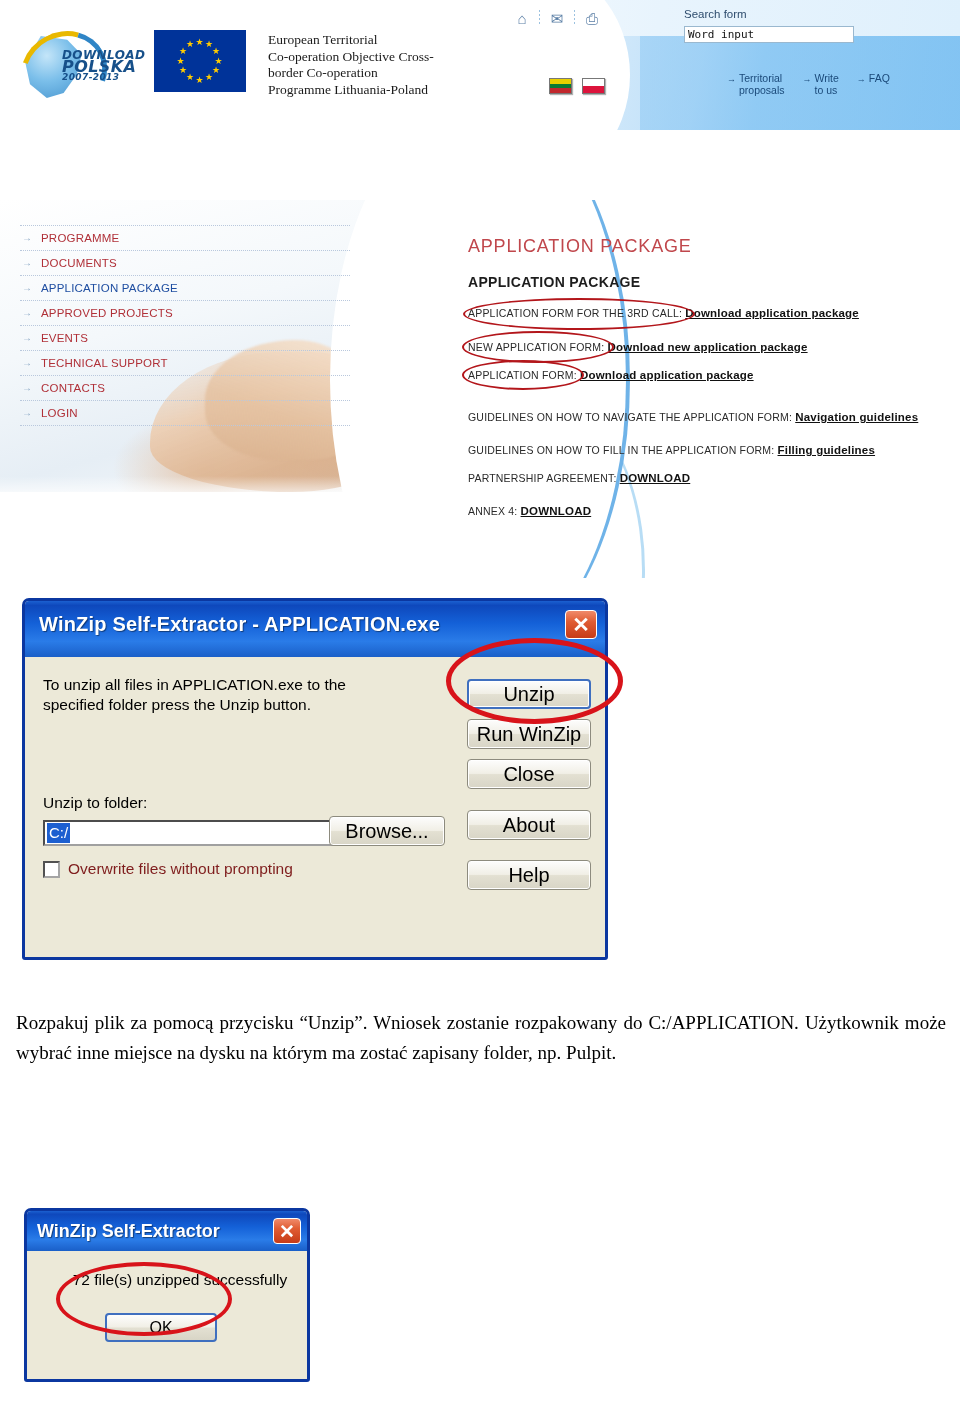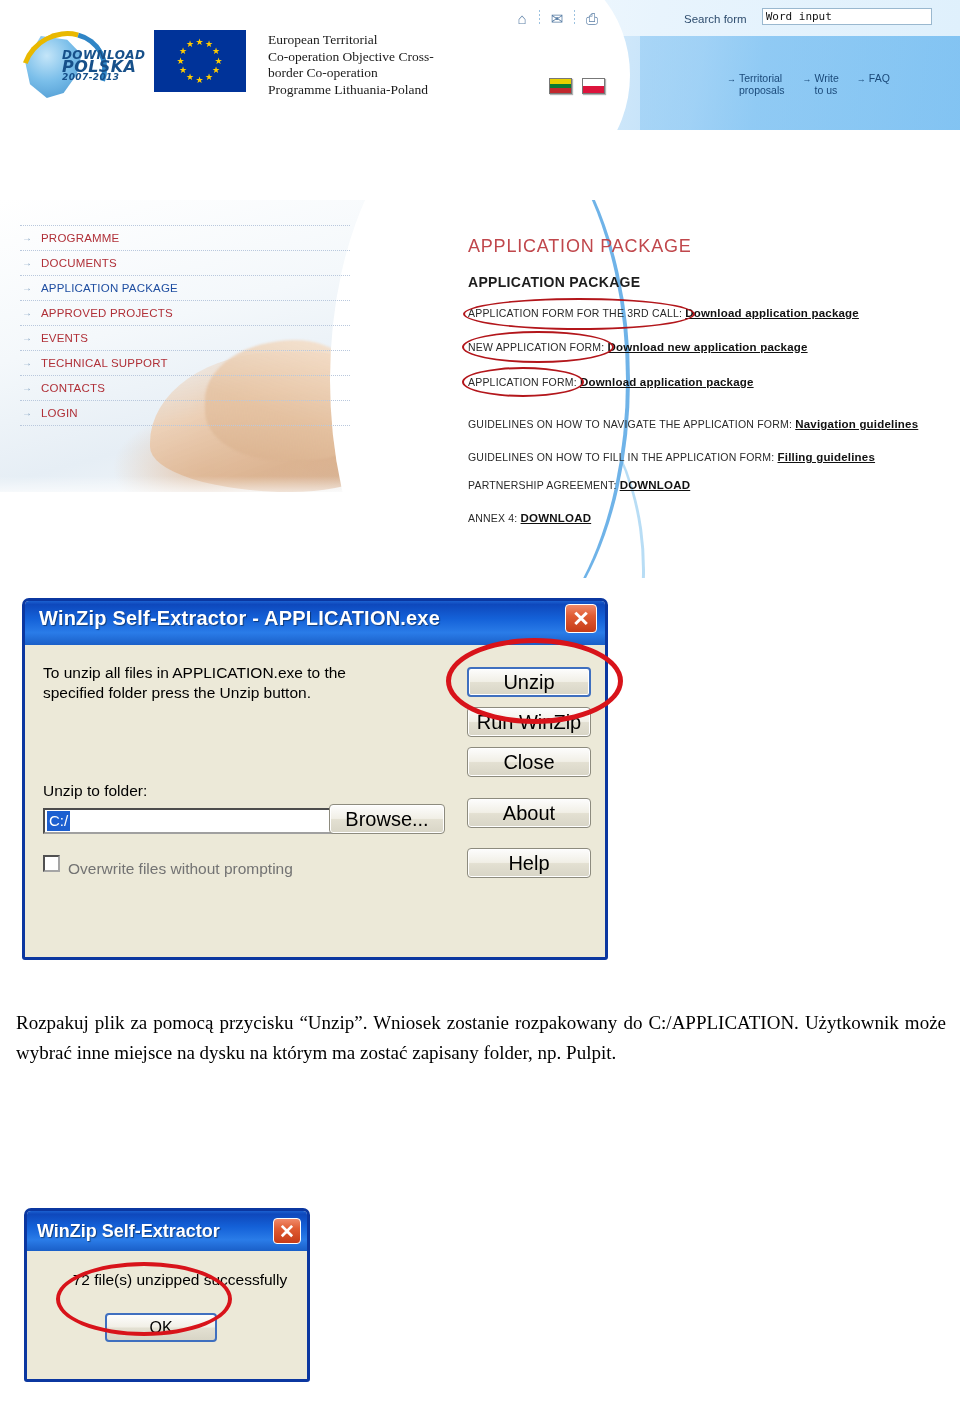--- a/index.html
+++ b/index.html
@@ -84,22 +84,23 @@
   }
   .tool-sep {
     width: 1px; height: 16px;
     background: repeating-linear-gradient(to bottom, #9cc2e0 0 2px, transparent 2px 4px);
   }
 
   
   .search-wrap {
     position: absolute;
     left: 684px; top: 8px;
-    display: flex; align-items: flex-end; gap: 15px;
+    display: flex; align-items: flex-start; gap: 6px;
     z-index: 6;
+    flex-direction: column;
   }
   .search-label {
     font-size: 11.5px;
     color: #2f4d6e;
     white-space: nowrap;
   }
   .search-input {
     width: 170px; height: 17px;
     border: 1px solid #9ab8cf;
     background: #ffffff;
@@ -352,21 +353,21 @@
     left: 22px; top: 598px;
     width: 586px; height: 362px;
     background: #ece9d8;
     border: 3px solid #0b37a0;
     border-radius: 7px 7px 3px 3px;
     box-sizing: border-box;
     overflow: hidden;
     font-family: "Liberation Sans", sans-serif;
   }
   .wz-title {
-    height: 44px;
+    height: 56px;
     background: linear-gradient(to bottom, #1b60d0 0%, #0e48bc 8%, #1461d8 40%, #2a7ce8 72%, #1a5fc8 100%);
     display: flex;
     align-items: center;
     justify-content: space-between;
     padding: 0 8px 10px 14px;
     box-sizing: border-box;
   }
   .wz-title-text {
     color: #ffffff;
     font-size: 20px;
@@ -426,21 +427,21 @@
     position: absolute;
     left: 18px; top: 203px;
     display: flex; align-items: center; gap: 8px;
   }
   .wz-checkbox {
     width: 17px; height: 17px;
     background: #ffffff;
     border: 2px inset #a5a5a5;
     box-sizing: border-box;
   }
-  .wz-check-lbl { font-size: 15.5px; color: #737373; margin-top: 12px; }
+  .wz-check-lbl { font-size: 15.5px; color: #7f1d1d; }
 
   .wz-btn {
     position: absolute;
     width: 124px; height: 30px;
     background: linear-gradient(to bottom, #fdfdfd 0%, #f1efe6 48%, #e3e0d2 52%, #d8d5c6 100%);
     border: 1px solid #8d8b7e;
     border-radius: 4px;
     box-shadow: inset 0 0 0 1px #ffffff;
     display: flex; align-items: center; justify-content: center;
     font-size: 20px;
@@ -664,21 +665,21 @@
     <div class="content">
       <div class="ct-title">APPLICATION PACKAGE</div>
       <div class="ct-sub">APPLICATION PACKAGE</div>
 
       <div class="ct-row" style="margin-bottom:20px;">
         <span>APPLICATION FORM FOR THE 3RD CALL:</span>
         <span class="lnk">Download application package</span>
         <span class="ellipse" style="left:-5px; top:-8px; width:228px; height:28px;"></span>
       </div>
 
-      <div class="ct-row" style="margin-bottom:21px;">
+      <div class="ct-row" style="margin-bottom:14px;">
         <span>NEW APPLICATION FORM:</span>
         <span class="lnk">Download new application package</span>
         <span class="ellipse" style="left:-6px; top:-9px; width:148px; height:28px;"></span>
       </div>
 
       <div class="ct-row" style="margin-bottom:28px;">
         <span>APPLICATION FORM:</span>
         <span class="lnk">Download application package</span>
         <span class="ellipse" style="left:-6px; top:-8px; width:118px; height:26px;"></span>
       </div>

